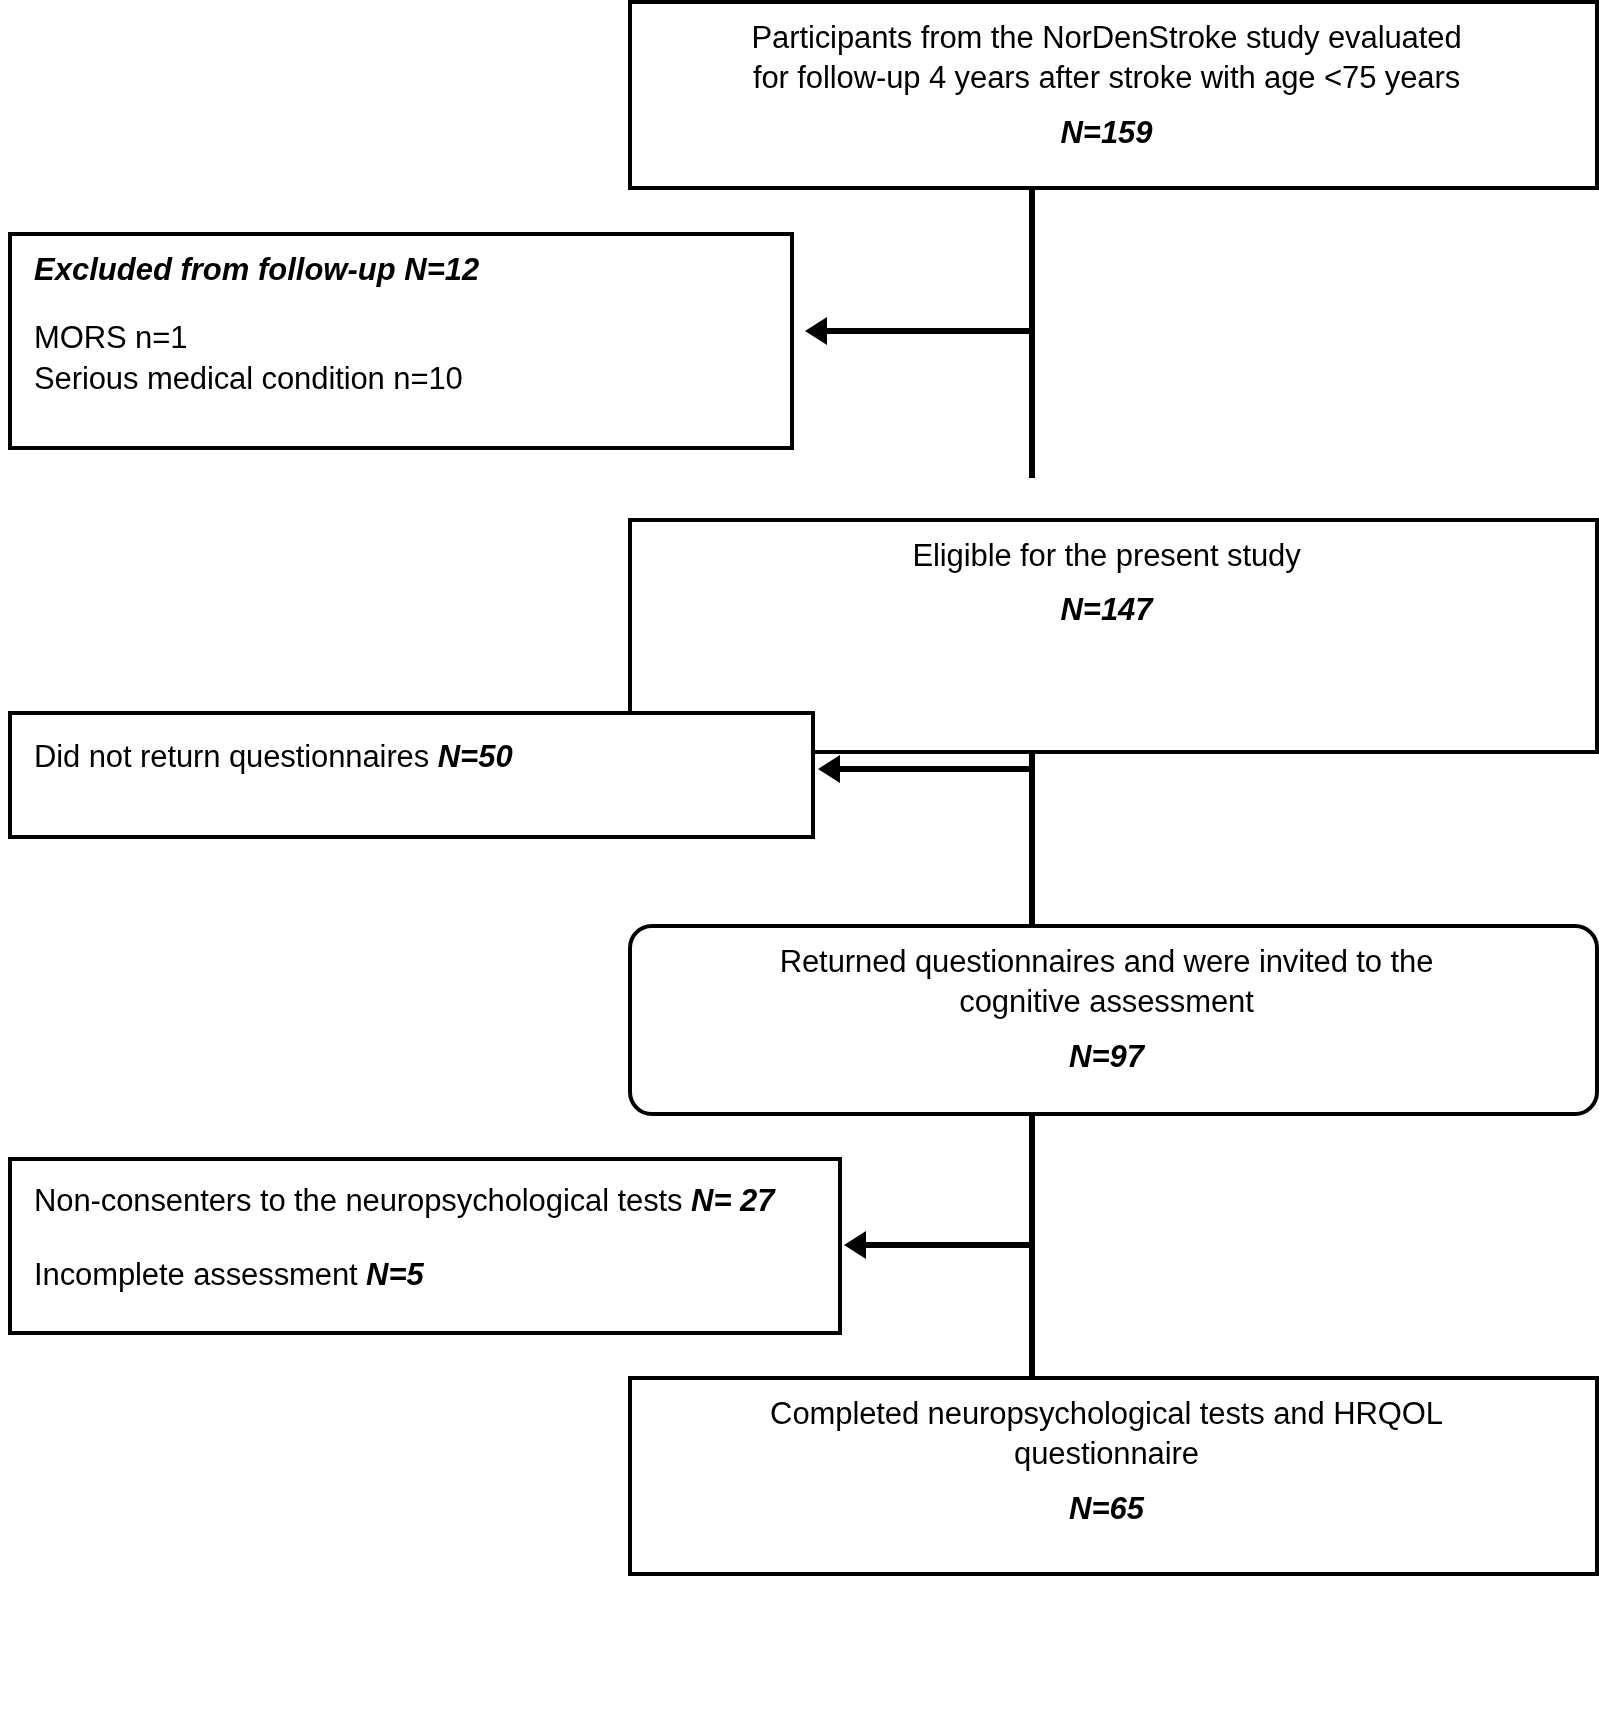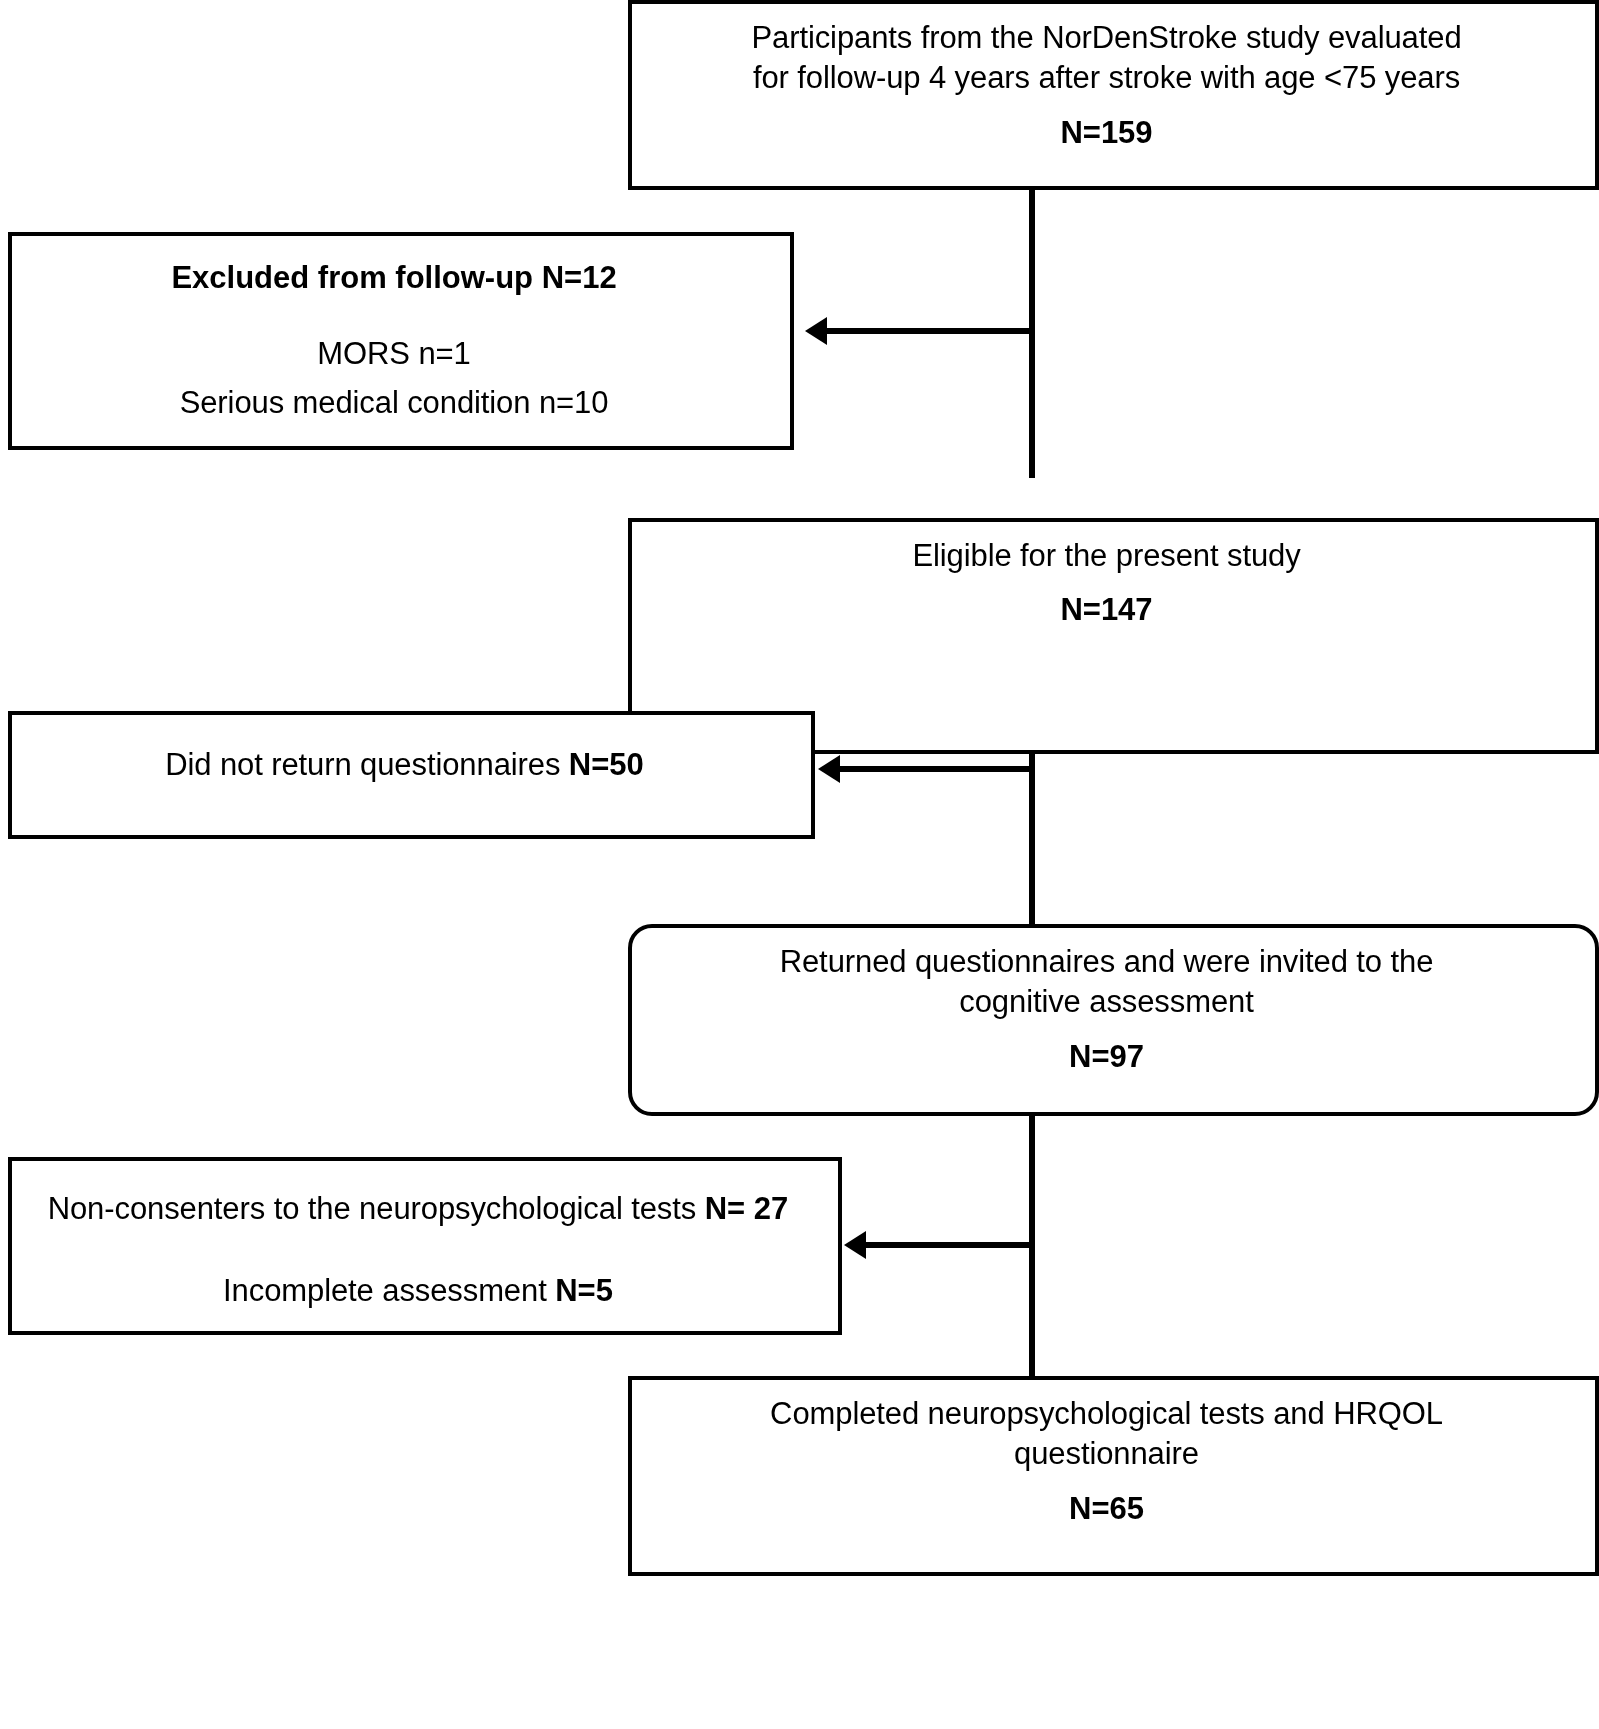--- a/index.html
+++ b/index.html
@@ -31,29 +31,30 @@
   .node-inner {
     position: absolute;
     left: 0; right: 0; top: 0;
     padding: 14px 36px 0 22px;
   }
   .line {
     display: block;
     line-height: 1.30;
   }
   .center { text-align: center; }
-  .left   { text-align: center; margin-top: 8px; }
+  .left   { text-align: left; }
   .t-main {
     font-size: 31px;
     font-weight: 400;
     letter-spacing: -0.1px;
   }
   .t-bold {
     font-size: 31px;
     font-weight: 700;
+    font-style: italic;
   }
   .gap-sm { height: 14px; }
   .gap-md { height: 28px; }
   .gap-lg { height: 34px; }
 
   
   .conn {
     position: absolute;
     background: #000000;
     z-index: 1;

